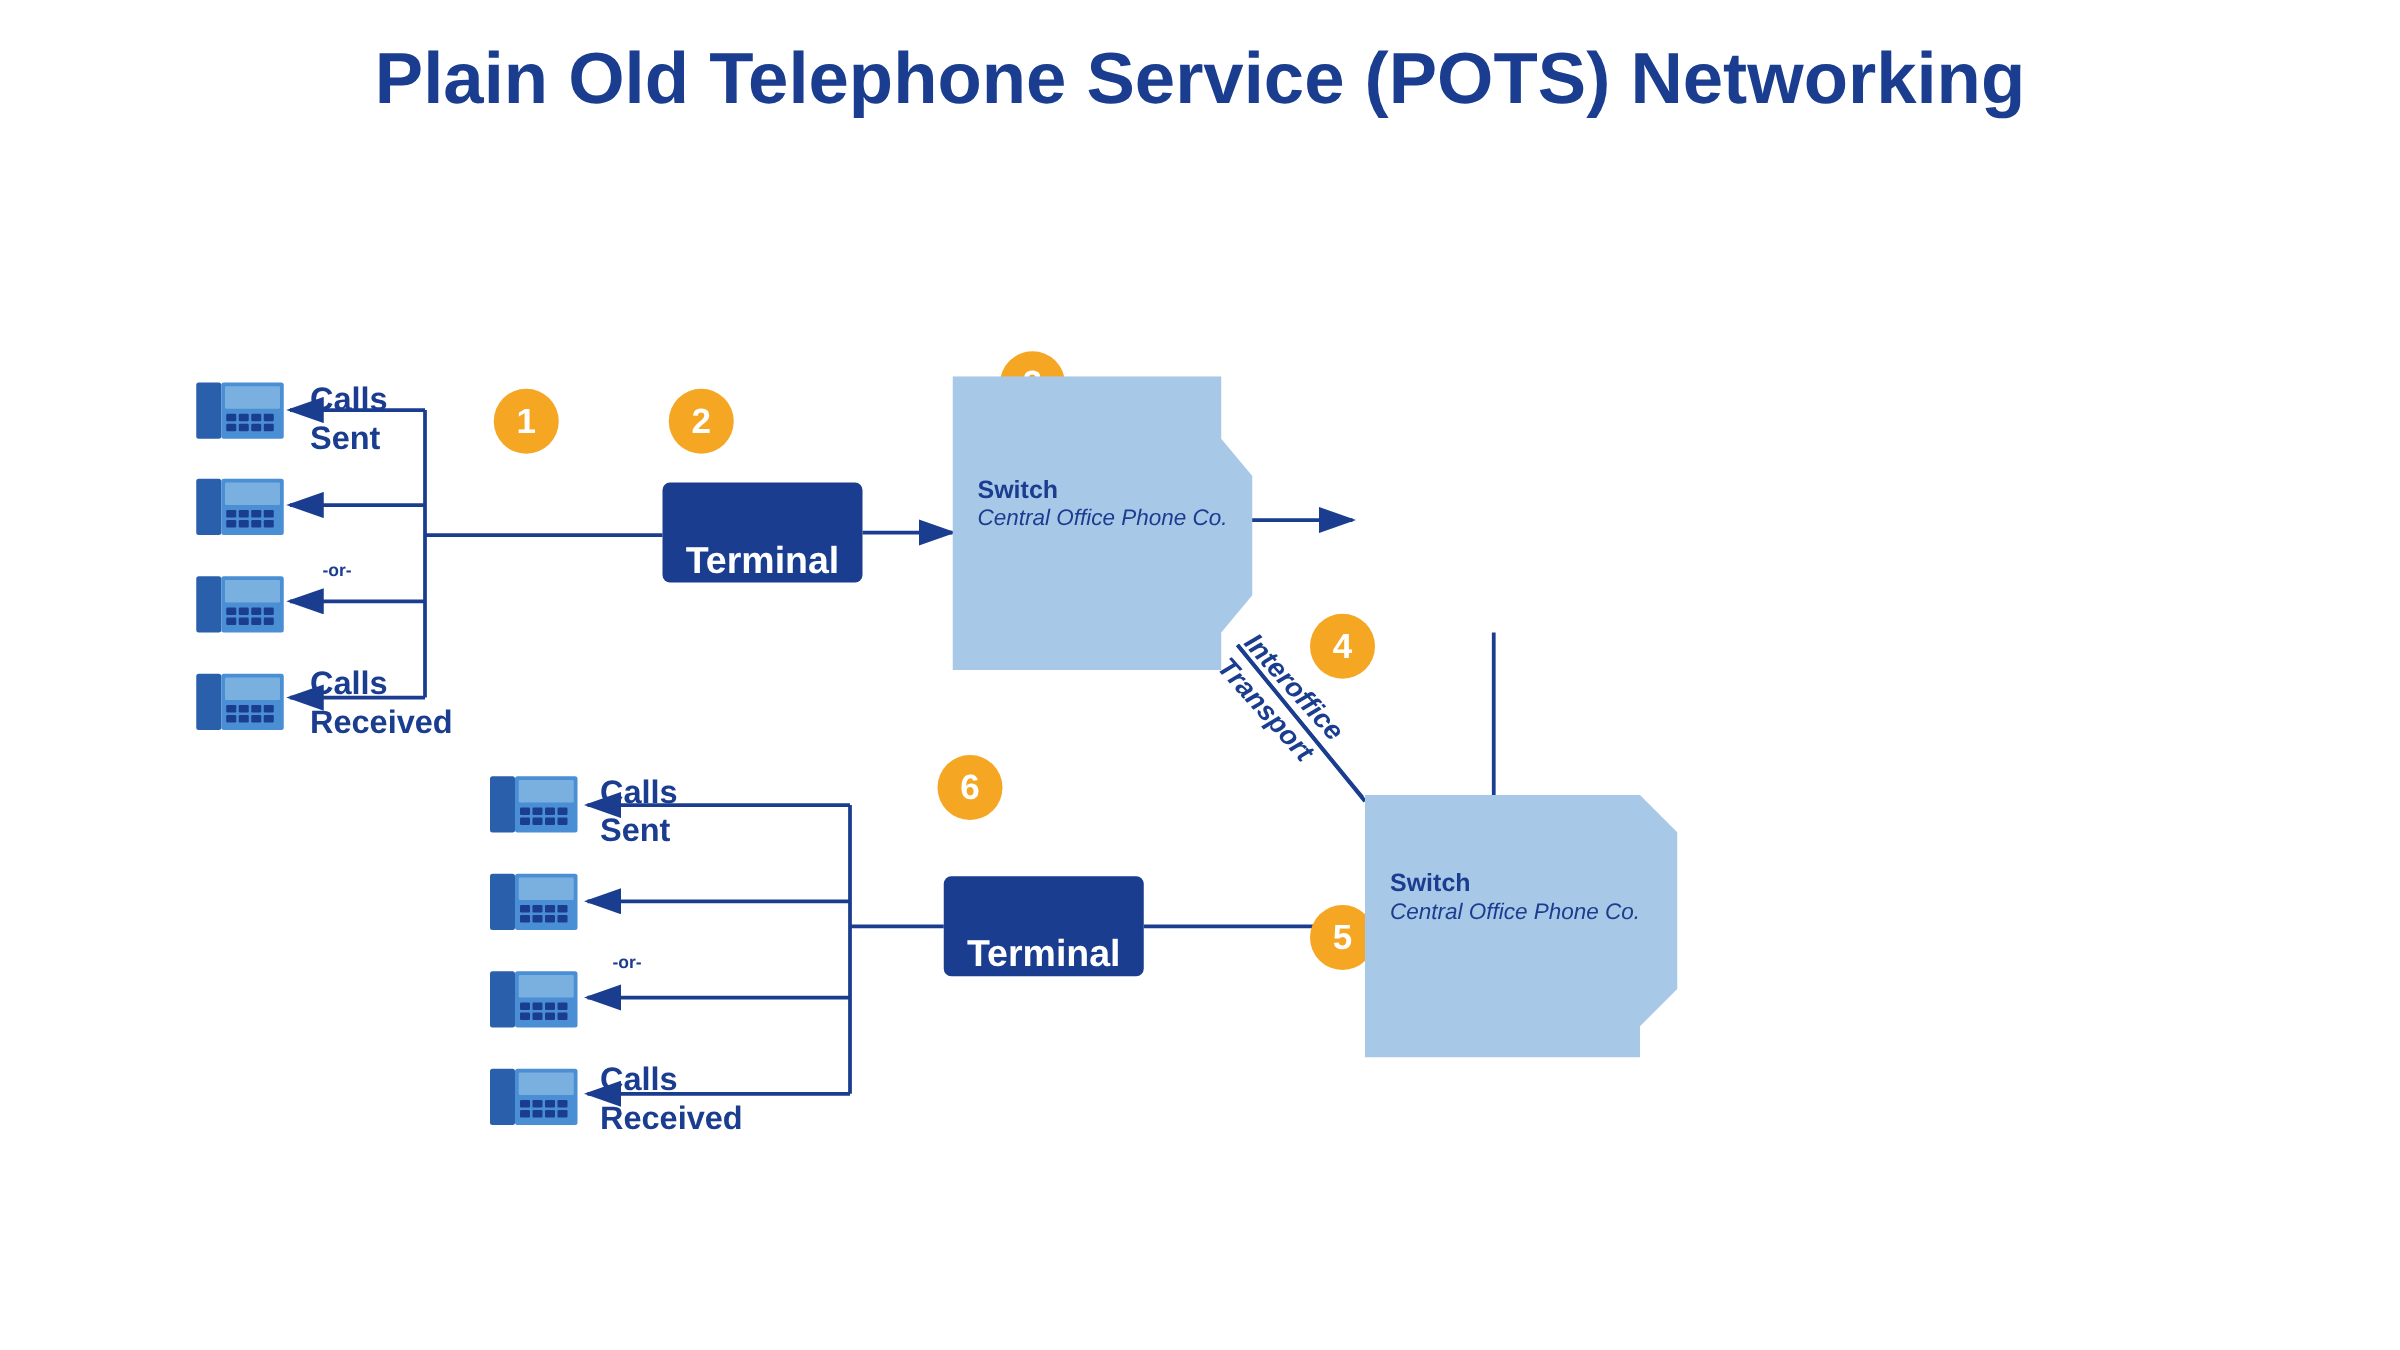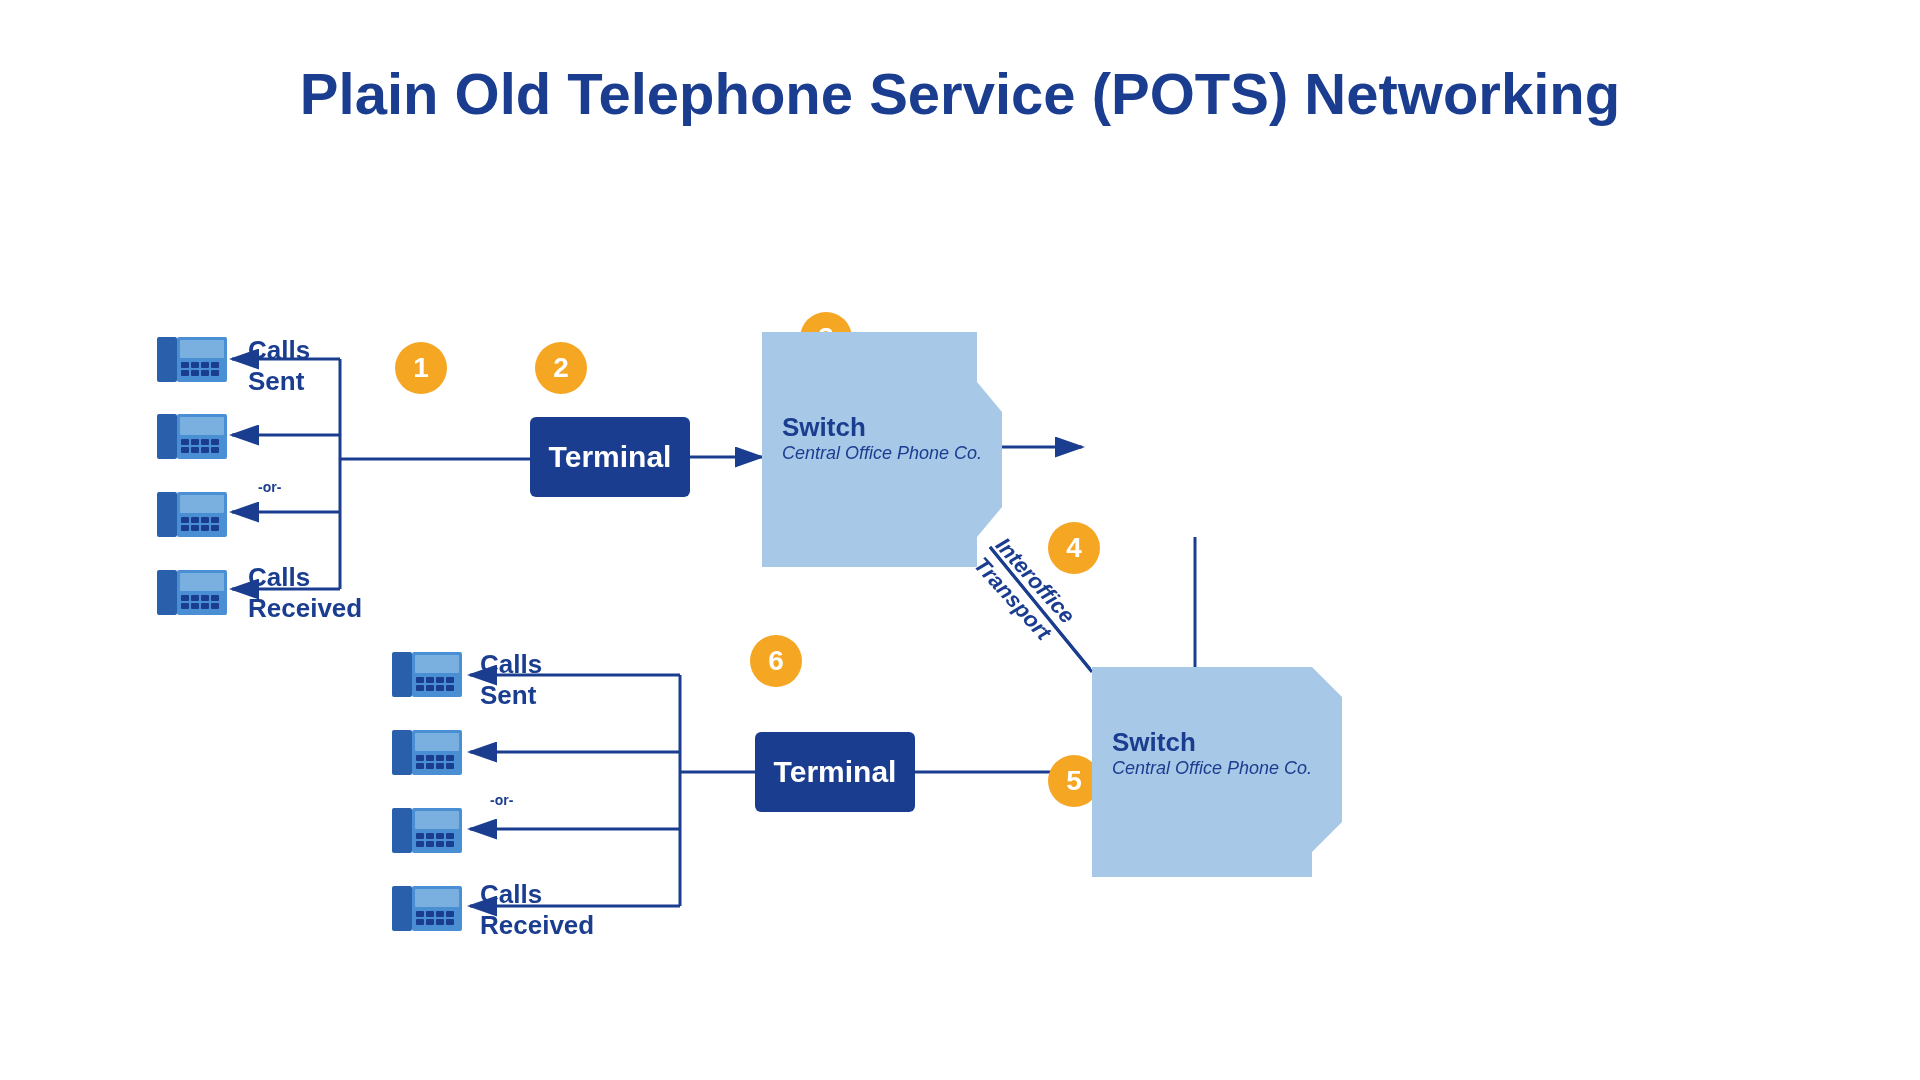--- a/index.html
+++ b/index.html
@@ -10,21 +10,21 @@
       height: 1080px;
       overflow: hidden;
       position: relative;
     }
 
     .page-title {
       text-align: center;
       color: #1a3d8f;
       font-size: 58px;
       font-weight: 900;
-      padding-top: 60px;
+      padding-top: 29px;
       padding-bottom: 30px;
     }
 
     .diagram-area {
       position: relative;
       width: 1920px;
       height: 920px;
     }
 
     
@@ -42,28 +42,28 @@
       position: absolute;
     }
 
     
     .terminal-box {
       background: #1a3d8f;
       color: #fff;
       font-size: 30px;
       font-weight: 700;
       display: flex;
-      align-items: center;
+      align-items: flex-end;
       justify-content: center;
       border-radius: 6px;
       position: absolute;
     }
 
     .switch-label {
-      font-size: 26px;
+      font-size: 20px;
       font-weight: 700;
       color: #1a3d8f;
     }
     .switch-sublabel {
       font-size: 18px;
       font-style: italic;
       color: #1a3d8f;
     }
 
     

